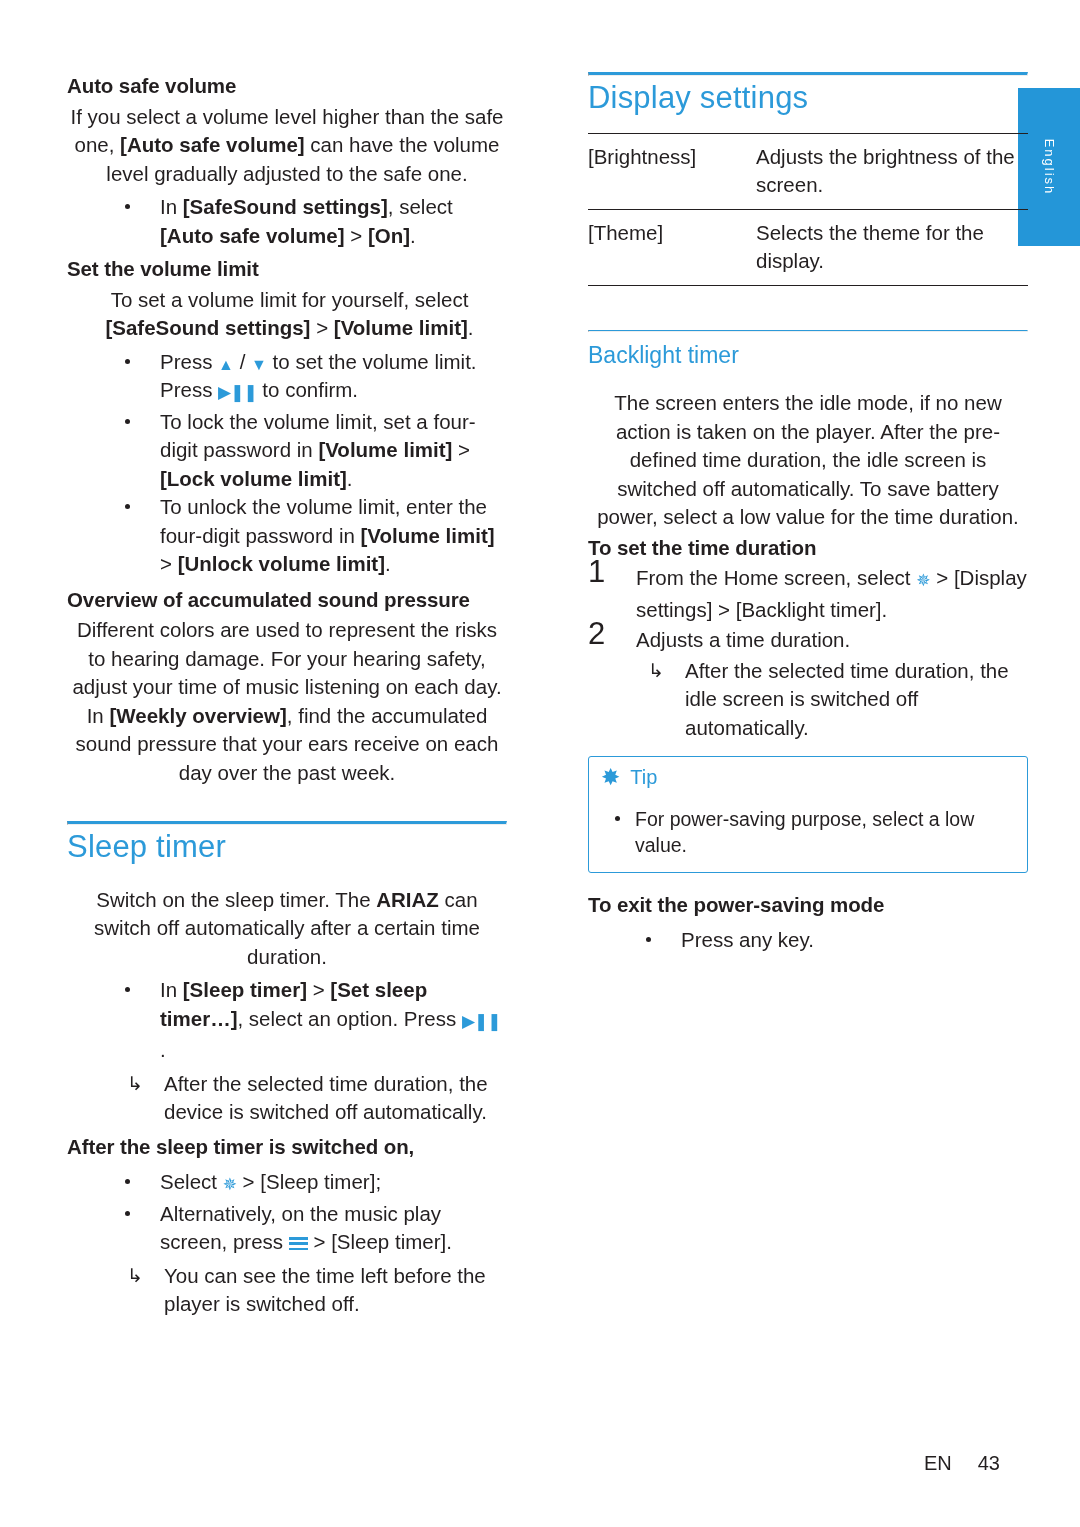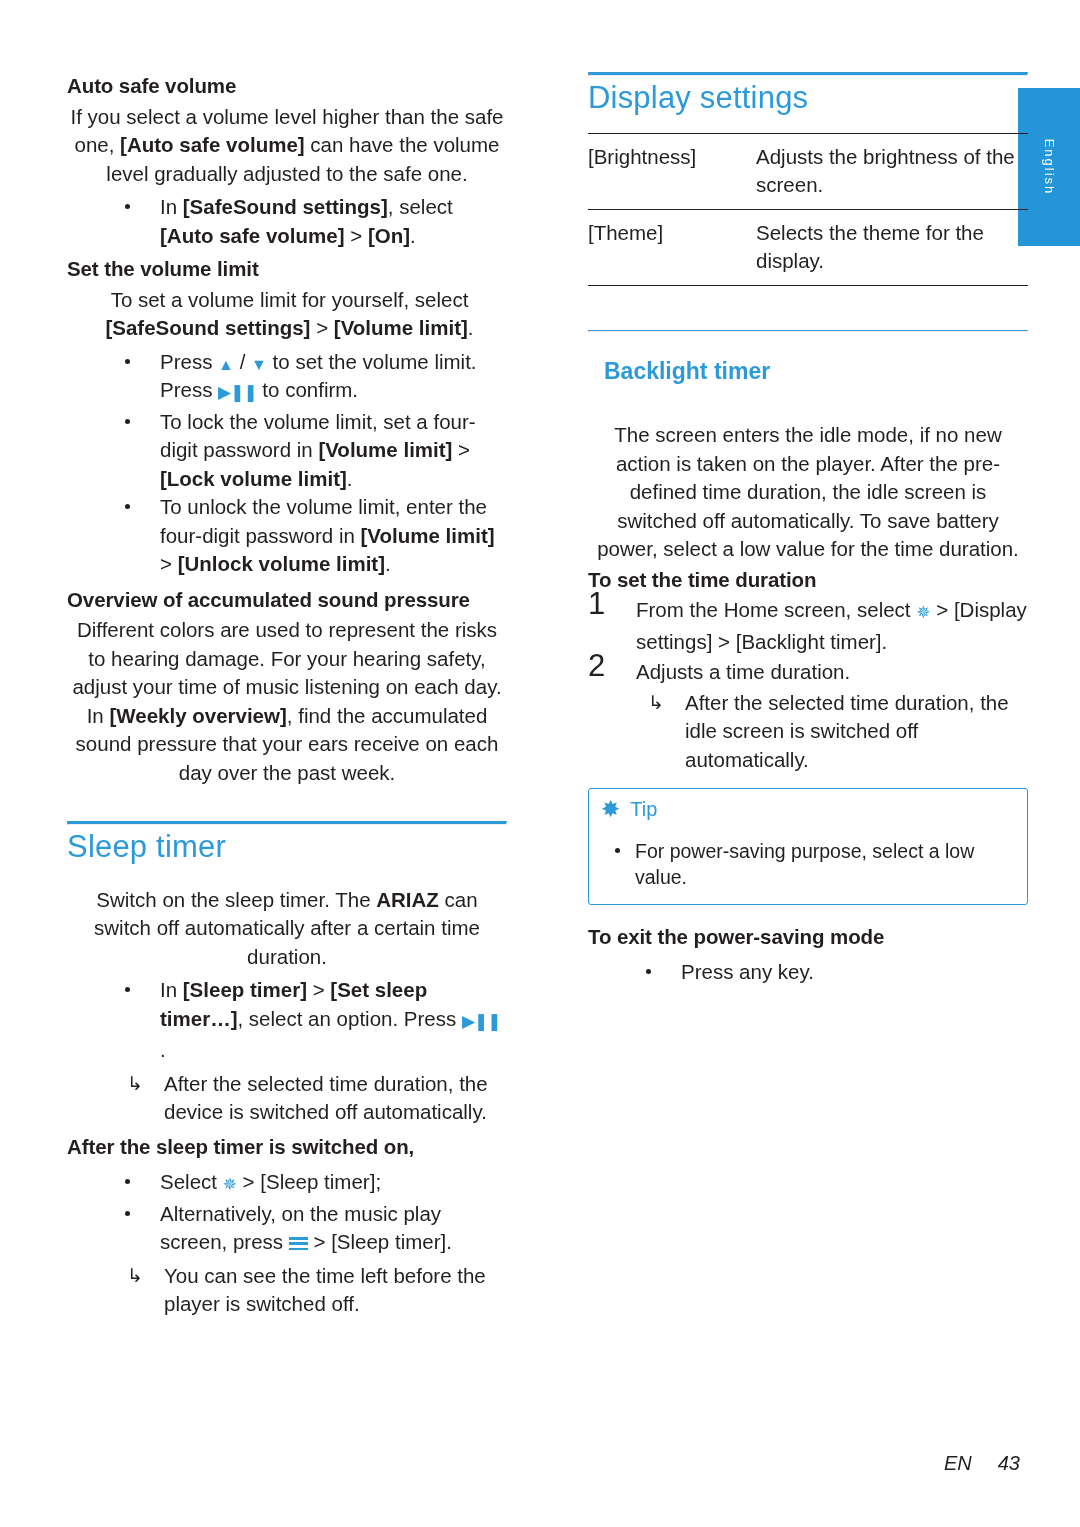--- a/index.html
+++ b/index.html
@@ -63,22 +63,22 @@
     border-top: 3px solid #2c9ad9;
     margin: 0;
   }
   .rule-thin {
     border-top: 1.4px solid #2c9ad9;
     margin: 0;
   }
   h2.sub {
     color: #2c9ad9;
     font-size: 23px;
-    font-weight: bold;
-    margin: 16px;
+    font-weight: normal;
+    margin: 0;
     padding: 9px 0 8px 0;
   }
   h3.bold {
     font-size: 20.5px;
     font-weight: bold;
     margin: 0;
     padding: 0 0 2px 0;
     letter-spacing: -0.1px;
   }
   p.para {
@@ -230,25 +230,24 @@
     background: #2c9ad9;
     display: block;
   }
   .gl-menu i:nth-child(1) { top: 0; }
   .gl-menu i:nth-child(2) { top: 5.4px; }
   .gl-menu i:nth-child(3) { top: 10.8px; }
 
   
   .footer {
     position: absolute;
-    right: 60px;
+    right: 80px;
     bottom: 52px;
     font-size: 20px;
     color: #231f20;
-    font-style: italic;
   }
   .footer .en { font-weight: normal; }
   .footer .pg { margin-left: 26px; }
 </style>
 </head>
 <body>
 
 <div class="page">
 
   <div class="side-tab">

